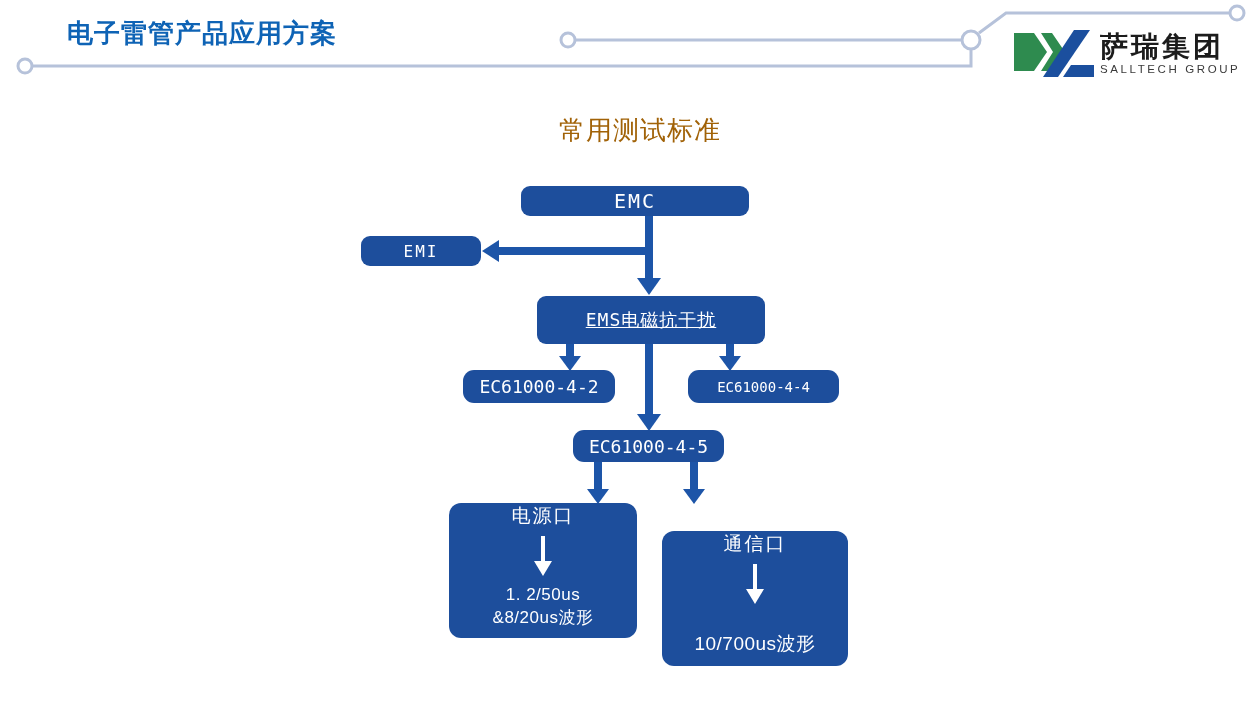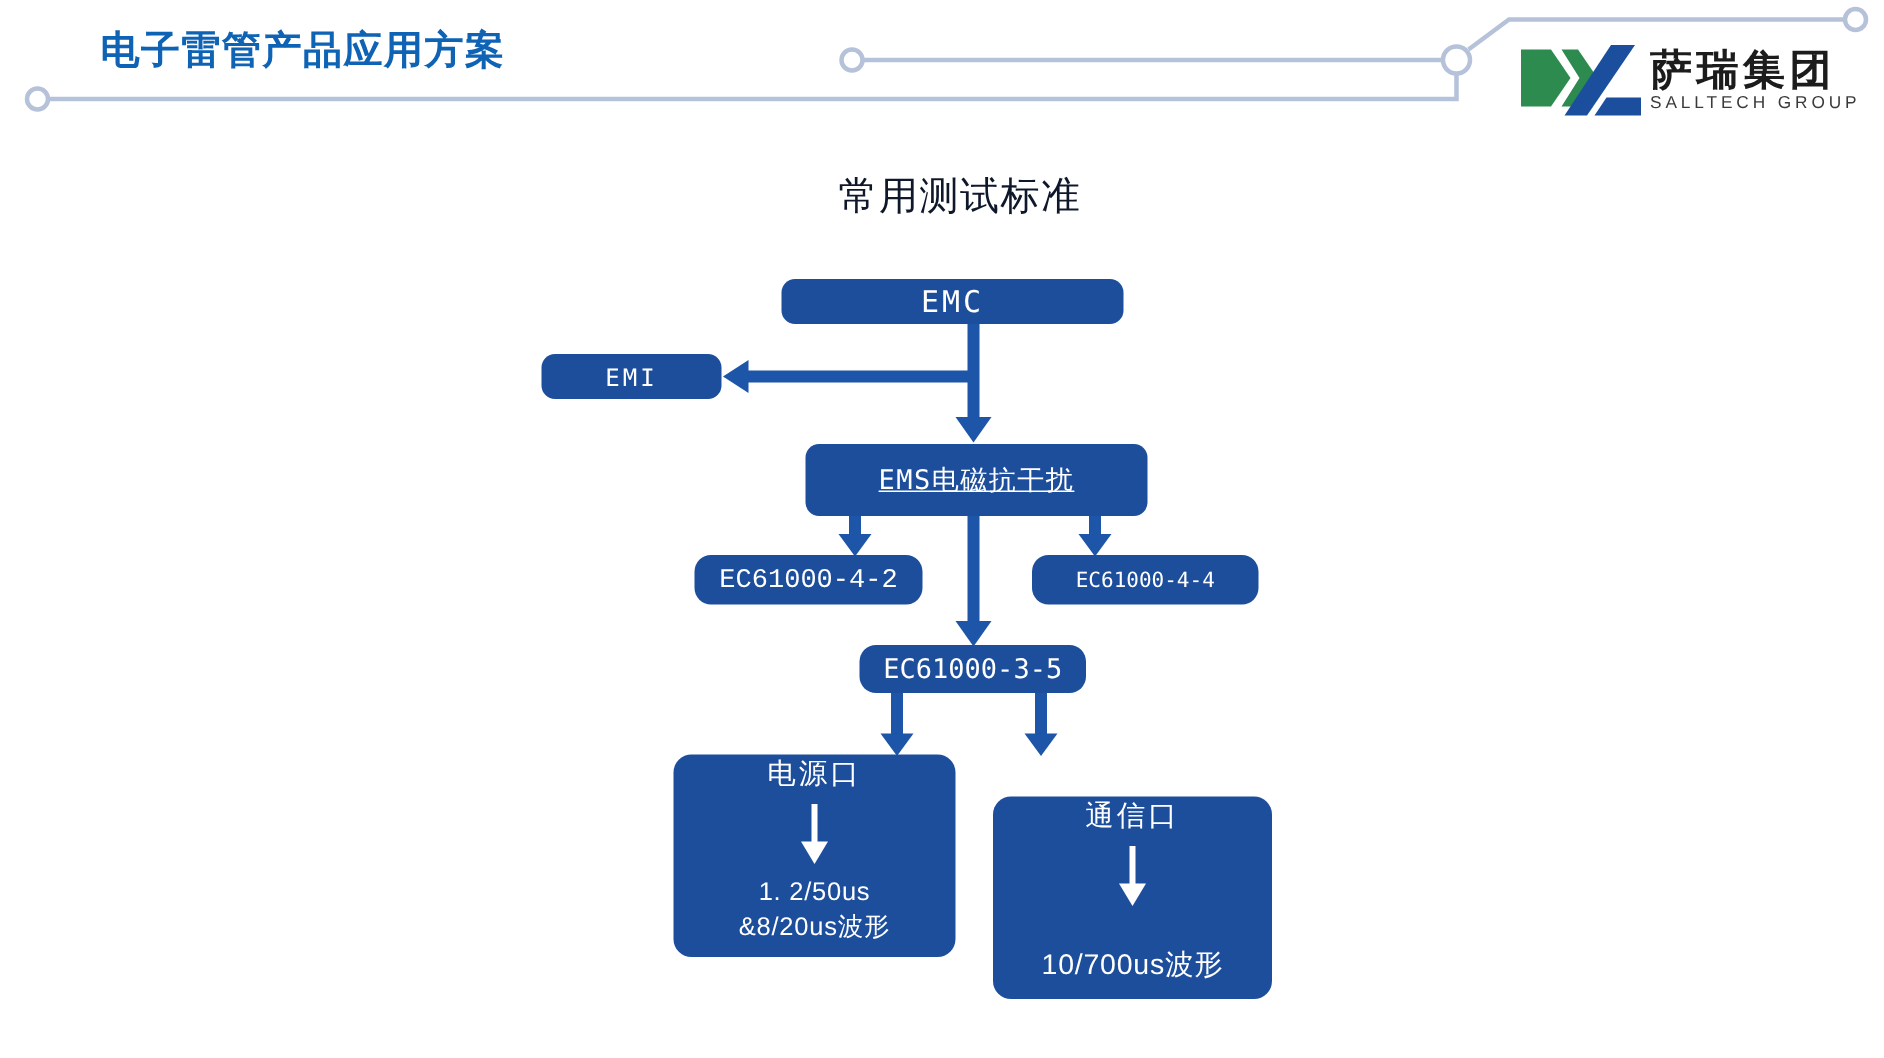--- a/index.html
+++ b/index.html
@@ -20,32 +20,32 @@
     position:absolute;left:90px;top:1px;width:132px;
     font-size:28px;font-weight:700;color:#1c1c1c;letter-spacing:3px;white-space:nowrap;
   }
   .logo-en{
     position:absolute;left:90px;top:36px;width:132px;
     font-size:11.5px;color:#3a3a3a;letter-spacing:2.6px;white-space:nowrap;
   }
   
   .subtitle{
     position:absolute;left:490px;top:113px;width:300px;text-align:center;
-    font-size:26px;color:#0f172a;letter-spacing:1px;
+    font-size:26px;color:#a16207;letter-spacing:1px;
   }
   .arrows-svg{position:absolute;left:0;top:0;}
   .node{
     position:absolute;background:#1d4e9c;color:#ffffff;
     display:flex;align-items:center;justify-content:center;
     font-family:"DejaVu Sans Mono", monospace;
   }
   .node-emc  {left:521px;top:186px;width:228px;height:30px;border-radius:9px;font-size:20px;letter-spacing:2px;}
   .node-emi  {left:361px;top:236px;width:120px;height:30px;border-radius:9px;font-size:16px;letter-spacing:2px;}
   .node-ems  {left:537px;top:296px;width:228px;height:48px;border-radius:9px;font-size:18px;letter-spacing:1px;text-decoration:underline;}
-  .node-ec42 {left:463px;top:370px;width:152px;height:33px;border-radius:11px;font-size:18px;font-family:Liberation Mono, monospace;}
+  .node-ec42 {left:463px;top:370px;width:152px;height:33px;border-radius:11px;font-size:18px;}
   .node-ec44 {left:688px;top:370px;width:151px;height:33px;border-radius:11px;font-size:14px;}
   .node-ec45 {left:573px;top:430px;width:151px;height:32px;border-radius:11px;font-size:18px;}
   .big-node{
     position:absolute;background:#1d4e9c;color:#ffffff;border-radius:12px;
     display:flex;flex-direction:column;align-items:center;
     font-family:"Liberation Sans", sans-serif;
   }
   .big-node-power{left:449px;top:503px;width:188px;height:135px;}
   .big-node-comm {left:662px;top:531px;width:186px;height:135px;}
   .big-node .bn-title{font-size:19px;letter-spacing:2px;}
@@ -109,21 +109,21 @@
 
     <rect x="690" y="462" width="8" height="28"></rect>
     <polygon points="683,489 705,489 694,504"></polygon>
   </svg>
 
   <div class="node node-emc">EMC</div>
   <div class="node node-emi">EMI</div>
   <div class="node node-ems">EMS电磁抗干扰</div>
   <div class="node node-ec42">EC61000-4-2</div>
   <div class="node node-ec44">EC61000-4-4</div>
-  <div class="node node-ec45">EC61000-3-5</div>
+  <div class="node node-ec45">EC61000-4-5</div>
 
   <div class="big-node big-node-power">
     <div class="bn-title">电源口</div>
     <svg class="bn-arrow" width="20" height="40" viewBox="0 0 20 40" fill="#ffffff">
       <rect x="8" y="0" width="4" height="26"></rect>
       <polygon points="1,25 19,25 10,40"></polygon>
     </svg>
     <div class="bn-text">
       <div>1. 2/50us</div>
       <div>&amp;8/20us波形</div>

